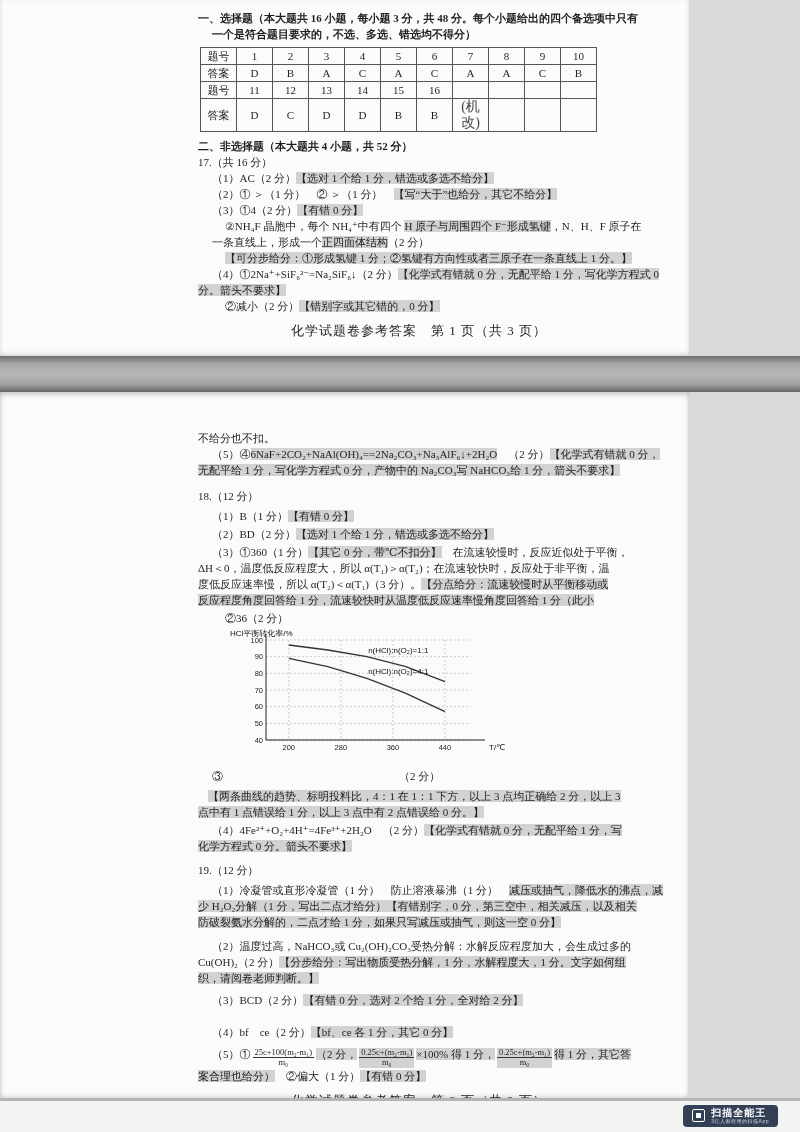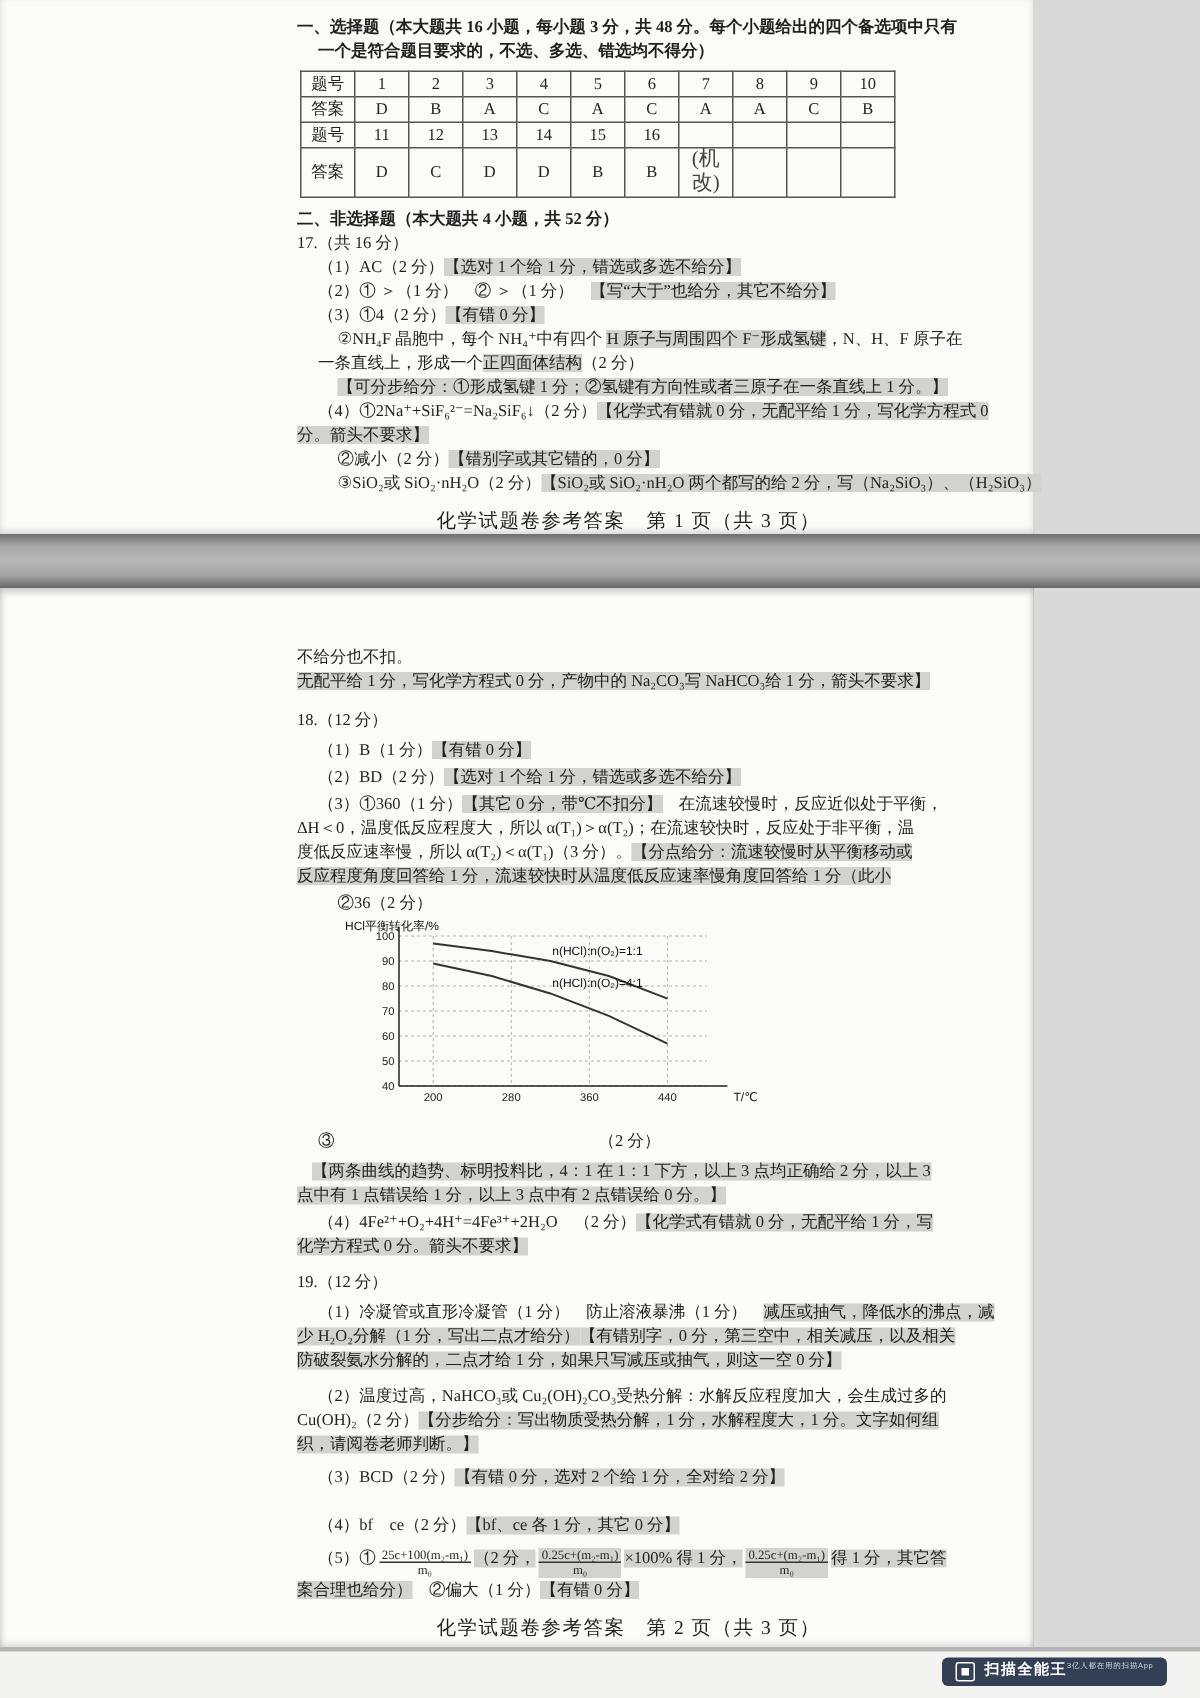--- a/index.html
+++ b/index.html
@@ -28,21 +28,21 @@
   svg text{font-family:"Liberation Sans","DejaVu Sans",sans-serif;}
   svg .tick{font-size:7.5px;fill:#222;}
   svg .lbl{font-size:8px;fill:#111;}
   svg .grid{stroke:#9b9b9b;stroke-width:.5;stroke-dasharray:2 2;}
   svg .axis{stroke:#222;stroke-width:1;fill:none;}
   svg .curve{stroke:#333;stroke-width:1.3;fill:none;}
   .badge{position:absolute;right:22px;top:4px;background:#333f54;color:#fff;border-radius:4px;
          display:flex;align-items:center;gap:6px;padding:3px 9px;font-family:"Liberation Sans","DejaVu Sans",sans-serif;}
   .bicon{width:13px;height:13px;border:1.5px solid #fff;border-radius:2px;display:inline-flex;align-items:center;justify-content:center;flex:0 0 auto;}
   .bicon::before{content:"";width:5px;height:5px;background:#fff;}
-  .btxt{display:flex;flex-direction:row;line-height:1.05;}
+  .btxt{display:flex;flex-direction:column;line-height:1.05;}
   .btitle{font-size:10px;font-weight:bold;letter-spacing:1px;}
   .bsub{font-size:5px;color:#cfd6e0;letter-spacing:.5px;}
 </style>
 </head>
 <body>
 
 <div class="canvas">
 
   <section class="page page1">
     <div class="content">
@@ -111,32 +111,32 @@
           <div class="line ind0"><span class="">17.（共 16 分）</span></div>
           <div class="line ind1"><span class="">（1）AC（2 分）</span><span class="hl ">【选对 1 个给 1 分，错选或多选不给分】</span></div>
           <div class="line ind1"><span class="">（2）① ＞（1 分）　② ＞（1 分）　</span><span class="hl ">【写“大于”也给分，其它不给分】</span></div>
           <div class="line ind1"><span class="">（3）①4（2 分）</span><span class="hl ">【有错 0 分】</span></div>
           <div class="line ind2"><span class="">②NH₄F 晶胞中，每个 NH₄⁺中有四个 </span><span class="hl ">H 原子与周围四个 F⁻形成氢键</span><span class="">，N、H、F 原子在</span></div>
           <div class="line ind1"><span class="">一条直线上，形成一个</span><span class="hl ">正四面体结构</span><span class="">（2 分）</span></div>
           <div class="line ind2"><span class="hl ">【可分步给分：①形成氢键 1 分；②氢键有方向性或者三原子在一条直线上 1 分。】</span></div>
           <div class="line ind1"><span class="">（4）①2Na⁺+SiF₆²⁻=Na₂SiF₆↓（2 分）</span><span class="hl ">【化学式有错就 0 分，无配平给 1 分，写化学方程式 0</span></div>
           <div class="line ind0"><span class="hl ">分。箭头不要求】</span></div>
           <div class="line ind2"><span class="">②减小（2 分）</span><span class="hl ">【错别字或其它错的，0 分】</span></div>
-          <div class="line ind2"><span class="">③SiO₂或 SiO₂·nH₂O（2 分）</span><span class="hl ">【SiO₂或 SiO₂·nH₂O 两个都写的给 2 分，写（Na₂SiO₃）、（H₂SiO₃）</span></div>
         </div>
       <div class="footer">化学试题卷参考答案　第 1 页（共 3 页）</div>
     </div>
   </section>
 
   <div class="page-gap"></div>
 
   <section class="page page2">
     <div class="content">
       <div id="p2top">
           <div class="line ind0"><span class="">不给分也不扣。</span></div>
+          <div class="line ind1"><span class="">（5）④</span><span class="hl ">6NaF+2CO₂+NaAl(OH)₄==2Na₂CO₃+Na₃AlF₆↓+2H₂O</span><span class="">　（2 分）</span><span class="hl ">【化学式有错就 0 分，</span></div>
           <div class="line ind0"><span class="hl ">无配平给 1 分，写化学方程式 0 分，产物中的 Na₂CO₃写 NaHCO₃给 1 分，箭头不要求】</span></div>
           <div class="line ind0" style="margin-top: 10px;"><span class="">18.（12 分）</span></div>
           <div class="line ind1" style="margin-top: 4px;"><span class="">（1）B（1 分）</span><span class="hl ">【有错 0 分】</span></div>
           <div class="line ind1" style="margin-top: 2px;"><span class="">（2）BD（2 分）</span><span class="hl ">【选对 1 个给 1 分，错选或多选不给分】</span></div>
           <div class="line ind1" style="margin-top: 2px;"><span class="">（3）①360（1 分）</span><span class="hl ">【其它 0 分，带℃不扣分】</span><span class="">　在流速较慢时，反应近似处于平衡，</span></div>
           <div class="line ind0"><span class="">ΔH＜0，温度低反应程度大，所以 α(T₁)＞α(T₂)；在流速较快时，反应处于非平衡，温</span></div>
           <div class="line ind0"><span class="">度低反应速率慢，所以 α(T₂)＜α(T₁)（3 分）。</span><span class="hl ">【分点给分：流速较慢时从平衡移动或</span></div>
           <div class="line ind0"><span class="hl ">反应程度角度回答给 1 分，流速较快时从温度低反应速率慢角度回答给 1 分（此小</span></div>
           <div class="line ind2" style="margin-top: 2px;"><span class="">②36（2 分）</span></div>
         </div>

